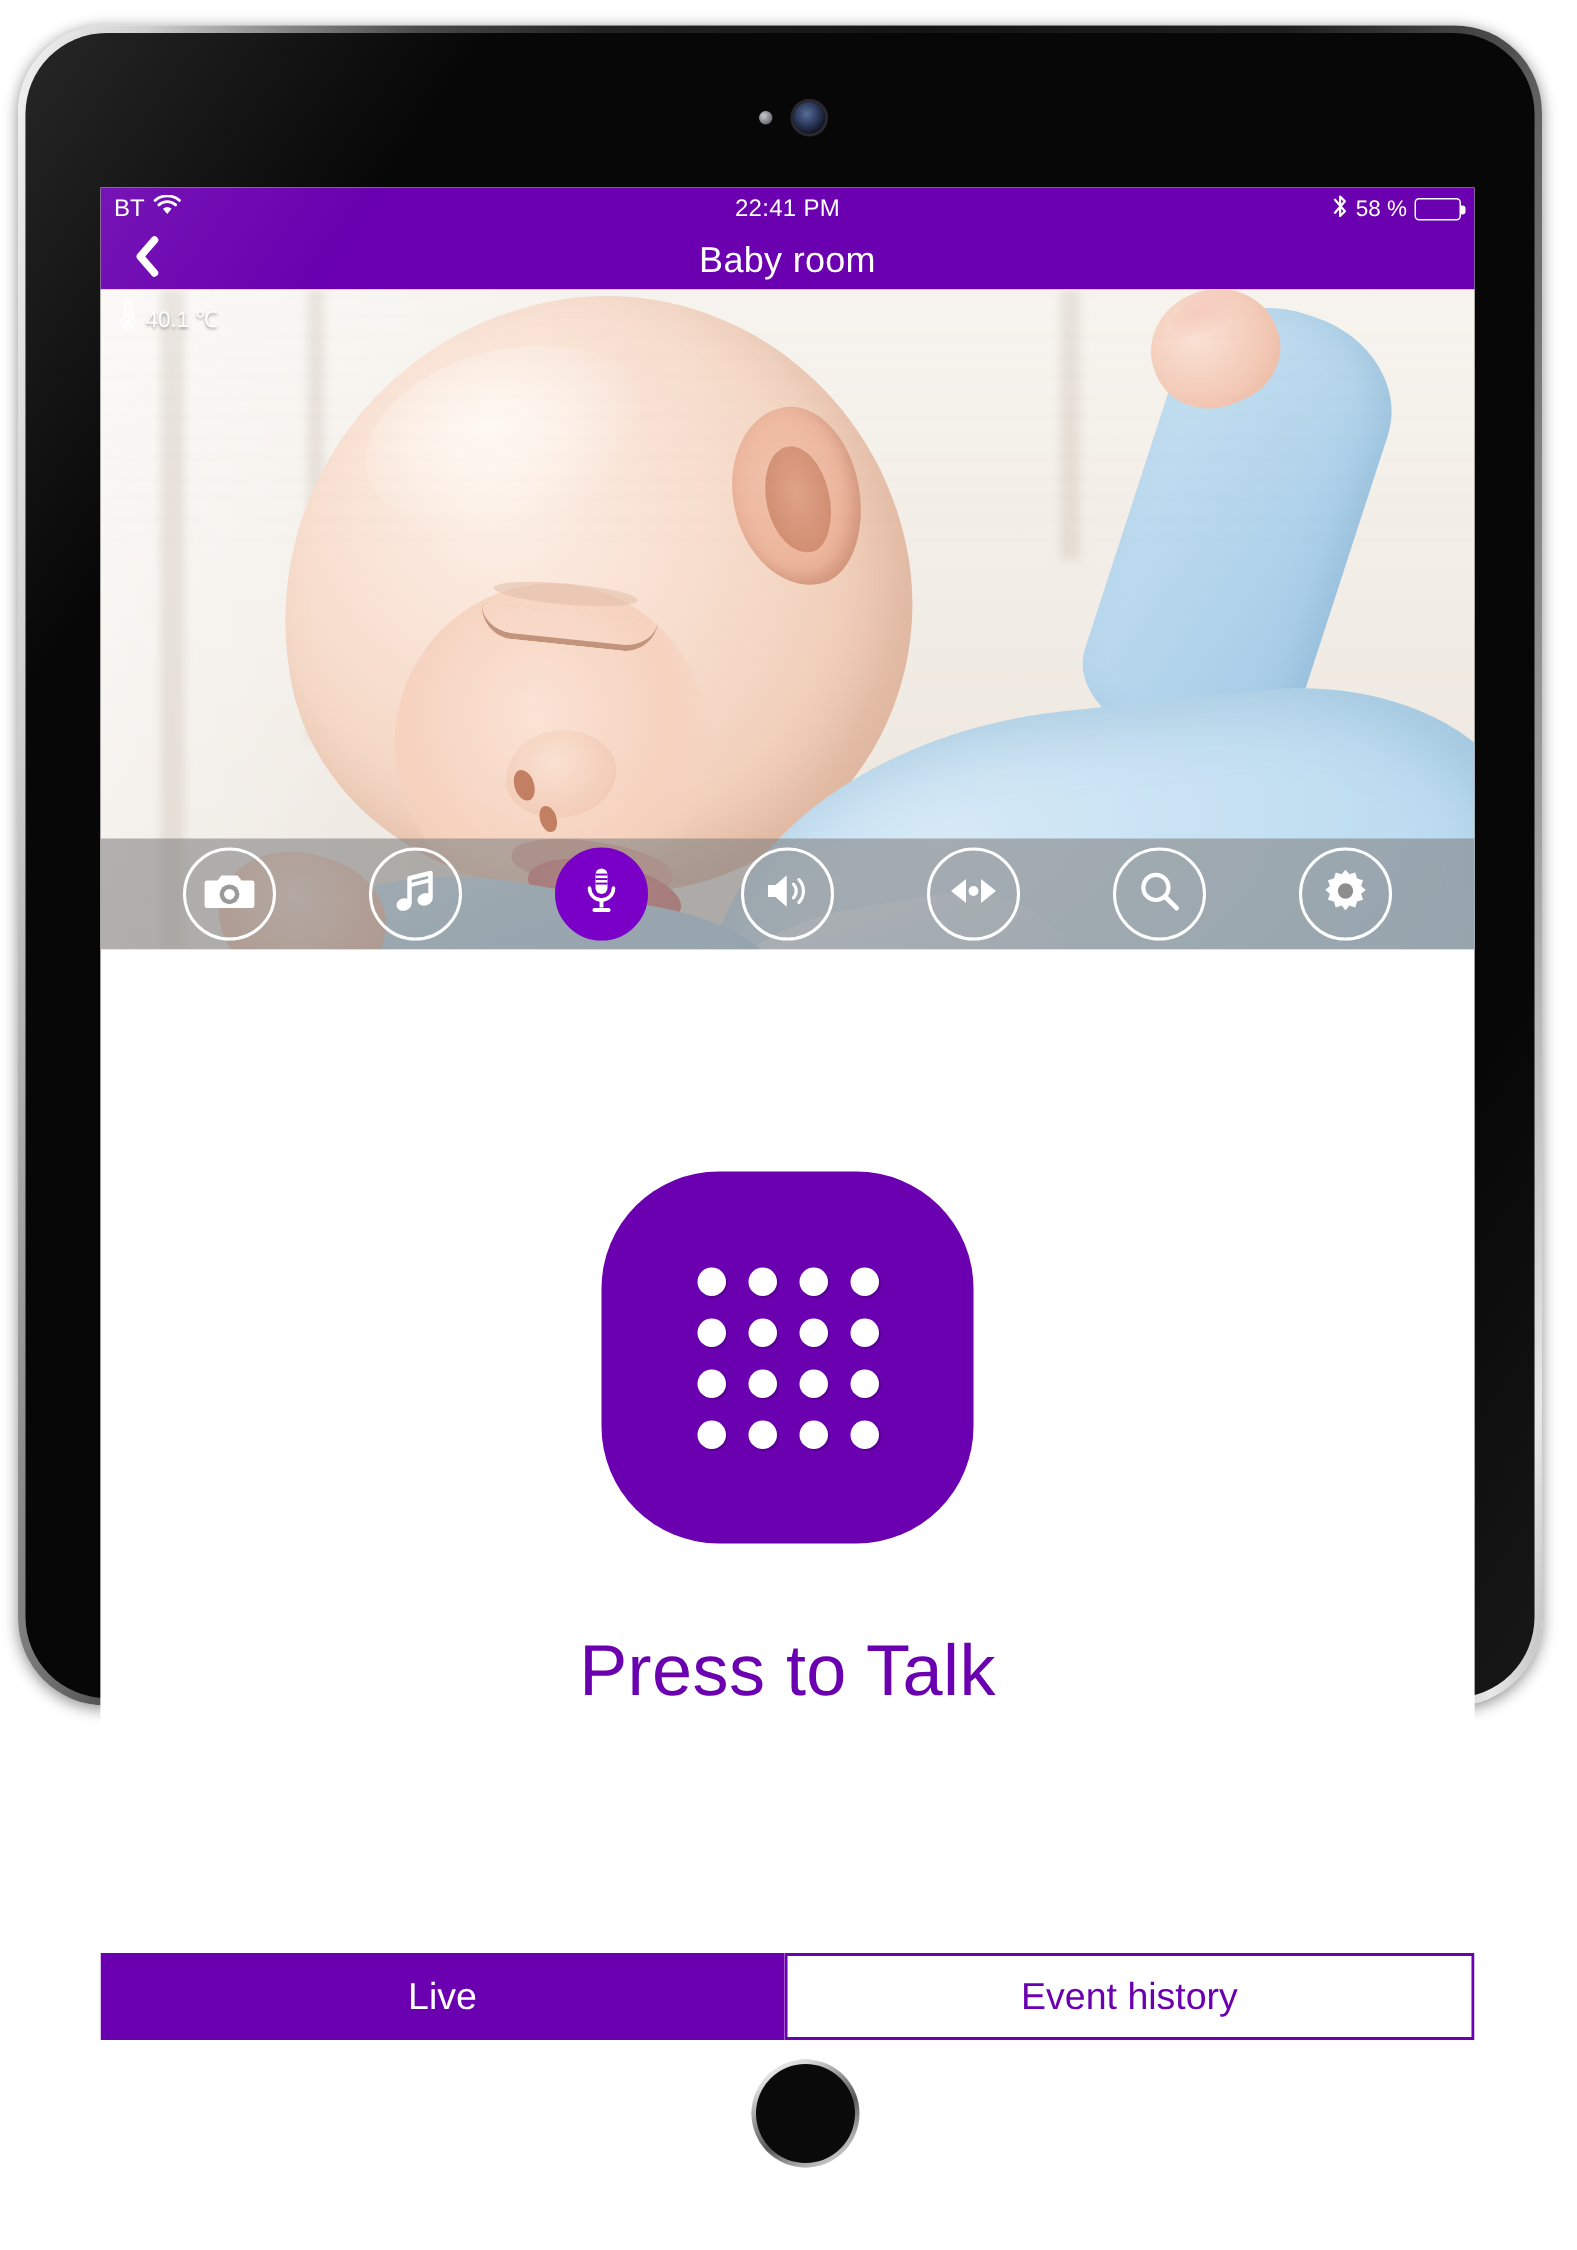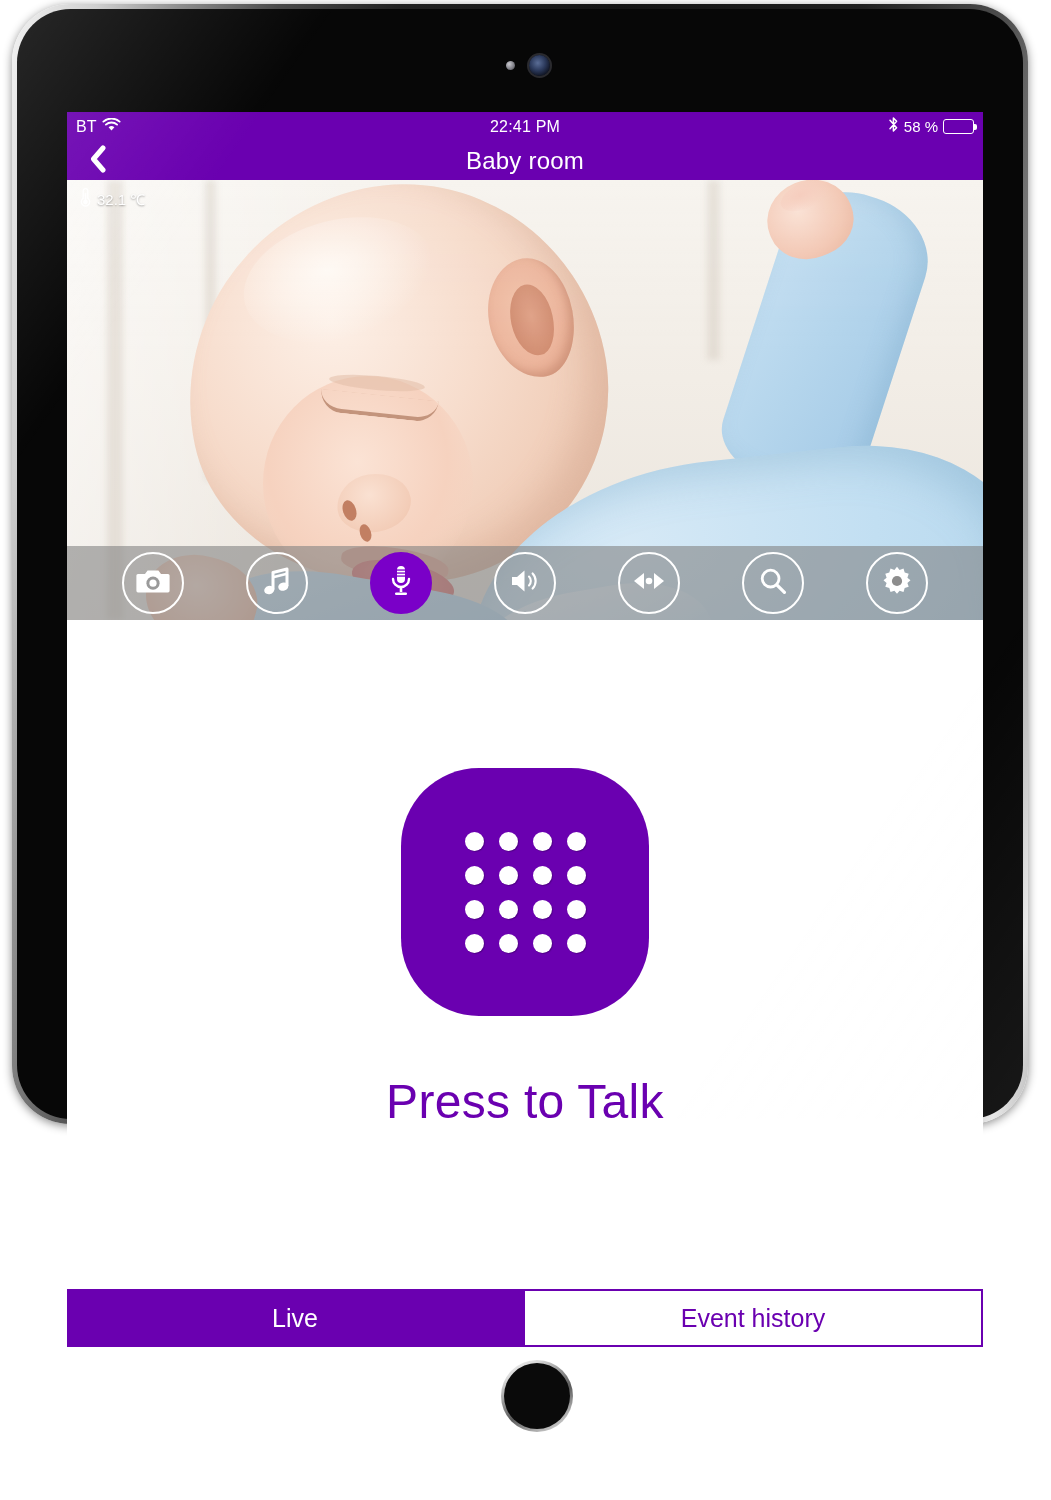--- a/index.html
+++ b/index.html
@@ -6,21 +6,21 @@
   html, body {
     width: 1051px; height: 1500px;
     background: #ffffff;
     font-family: "Liberation Sans", sans-serif;
     overflow: hidden;
   }
 
   
   #device {
     position: absolute;
-    left: 12px; top: 4px;
+    left: 12px; top: 17px;
     width: 1016px; height: 1120px;
     border-radius: 58px;
     background: linear-gradient(100deg,#f2f2f2 0%,#cfcfcf 7%,#8d8d8d 14%,#4a4a4a 22%,#222 32%,#141414 50%,#1f1f1f 70%,#4d4d4d 82%,#9c9c9c 91%,#e8e8e8 97%,#bdbdbd 100%);
     box-shadow: 0 2px 10px rgba(0,0,0,.45);
   }
   #device-inner {
     position: absolute;
     left: 5px; top: 5px; right: 5px; bottom: 5px;
     border-radius: 54px;
     background: #070707;
@@ -474,21 +474,21 @@
         </div>
 
         <div id="temp-badge">
           <span>
             <svg width="13" height="20" viewBox="0 0 13 20">
               <path d="M6.5 1.6 a2.3 2.3 0 0 1 2.3 2.3 v7.4 a4.2 4.2 0 1 1 -4.6 0 V3.9 A2.3 2.3 0 0 1 6.5 1.6 Z" stroke="#fff" stroke-width="1.3" fill="none"></path>
               <circle cx="6.5" cy="15.1" r="2.3" fill="#fff"></circle>
               <rect x="5.7" y="6.2" width="1.6" height="7" fill="#fff"></rect>
             </svg>
           </span>
-          <span>32.1 ℃</span>
+          <span>40.1 ℃</span>
         </div>
 
         <div id="control-bar">
 
           <div class="ctrl">
             <span>
               <svg width="34" height="28" viewBox="0 0 34 28">
                 <path d="M2 7 h7 l2.6-3.4 h10.8 L25 7 h7 a1.6 1.6 0 0 1 1.6 1.6 v15.2
                          a1.6 1.6 0 0 1 -1.6 1.6 H2 a1.6 1.6 0 0 1 -1.6 -1.6 V8.6 A1.6 1.6 0 0 1 2 7 Z" fill="#fff"></path>
                 <circle cx="17" cy="16.2" r="6.6" fill="#9a9a9a"></circle>

